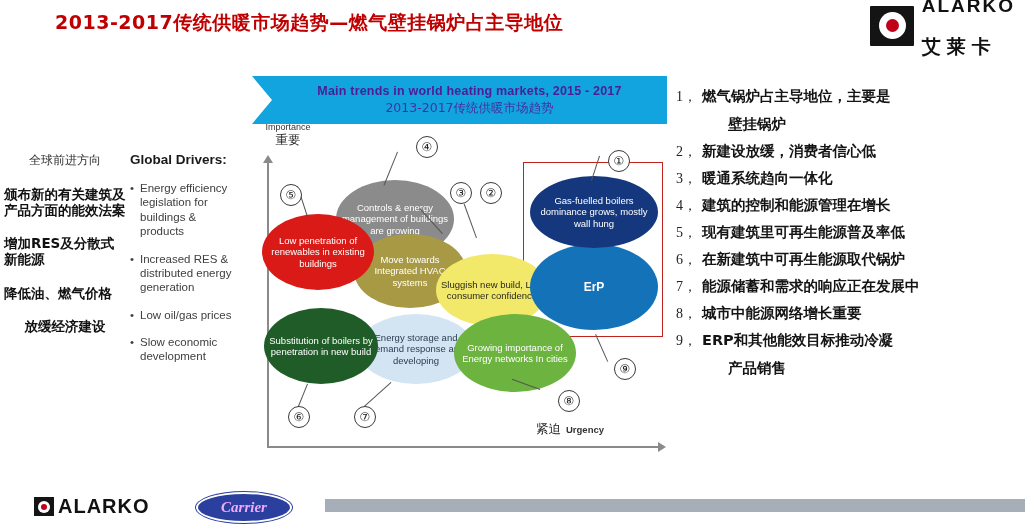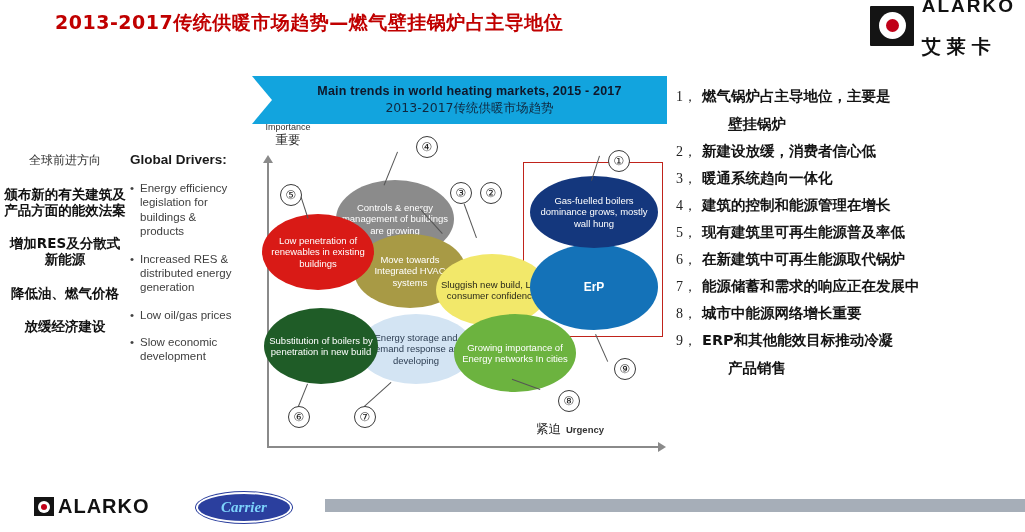--- a/index.html
+++ b/index.html
@@ -32,33 +32,33 @@
   .point-text{font-size:14.5px;font-weight:bold;color:#141414;line-height:1.18;
     font-family:"DejaVu Sans","Liberation Sans",sans-serif;}
   .point-cont{margin-left:52px;font-size:14.5px;font-weight:bold;color:#141414;
     margin-top:6px;margin-bottom:9px;font-family:"DejaVu Sans","Liberation Sans",sans-serif;}
 
   
   #left-col{position:absolute;left:4px;top:152px;width:122px;}
   #left-heading{font-size:12px;color:#303030;text-align:center;margin-bottom:18px;
     font-family:"DejaVu Sans",sans-serif;}
   .left-note{font-size:13.5px;font-weight:bold;color:#111;line-height:1.16;margin-bottom:18px;
-    font-family:"DejaVu Sans",sans-serif;text-align:center;}
+    font-family:"DejaVu Sans",sans-serif;}
   .left-note.center{text-align:center;}
 
   
   #drivers{position:absolute;left:130px;top:152px;width:112px;color:#3a3a3a;}
   #drivers-title{font-size:13.5px;font-weight:bold;color:#1a1a1a;margin-bottom:14px;}
   .driver{display:flex;font-size:11.5px;line-height:1.25;margin-bottom:13px;color:#404040;}
   .driver .bullet{flex:none;width:10px;}
 
   
   #chart-panel{position:absolute;left:252px;top:76px;width:415px;height:380px;}
   #banner{position:absolute;left:20px;top:0;width:395px;height:48px;background:#12a4de;
-    color:#0f172a;text-align:center;}
+    color:#4c1d95;text-align:center;}
   #banner:before{content:"";position:absolute;left:-20px;top:0;border-top:24px solid #12a4de;
     border-bottom:24px solid #12a4de;border-left:20px solid transparent;}
   #banner-en{font-size:12.5px;font-weight:bold;padding-top:8px;letter-spacing:.2px;}
   #banner-cn{font-size:12.5px;opacity:.88;margin-top:2px;font-family:"DejaVu Sans",sans-serif;}
 
   #plot{position:absolute;left:6px;top:62px;width:415px;height:318px;}
   .axis{position:absolute;background:#8a8a8a;}
   #y-axis{left:9px;top:24px;width:1.5px;height:285px;}
   #x-axis{left:9px;top:308px;width:396px;height:1.5px;}
   .arrow-up{position:absolute;left:5px;top:17px;width:0;height:0;
@@ -98,21 +98,21 @@
   #footer{position:absolute;left:0;bottom:0;width:1025px;height:46px;background:#fff;}
   #footer-alarko{position:absolute;left:34px;top:9px;display:flex;align-items:center;gap:4px;}
   .f-mark{width:20px;height:19px;background:#141414;position:relative;}
   .f-mark:before{content:"";position:absolute;left:4px;top:3.5px;width:12px;height:12px;border-radius:50%;background:#fff;}
   .f-mark:after{content:"";position:absolute;left:7px;top:6.5px;width:6px;height:6px;border-radius:50%;background:#c00018;}
   #footer-alarko .txt{font-size:20px;font-weight:bold;letter-spacing:1px;color:#111;
     -webkit-text-stroke:0;}
   #footer-carrier{position:absolute;left:196px;top:6px;width:92px;height:27px;border-radius:50%;
     background:#2b3f9e;display:flex;align-items:center;justify-content:center;
     border:2px solid #fff;box-shadow:0 0 0 1px #2b3f9e;}
-  #footer-carrier span{color:#7dd3fc;font-size:15px;font-style:italic;font-weight:bold;
+  #footer-carrier span{color:#f0abfc;font-size:15px;font-style:italic;font-weight:bold;
     font-family:"Liberation Serif","DejaVu Serif",serif;}
   #footer-bar{position:absolute;left:325px;top:13px;width:700px;height:13px;background:#a6aeb8;}
 </style>
 </head>
 <body>
 
 <div id="slide-title">2013-2017传统供暖市场趋势—燃气壁挂锅炉占主导地位</div>
 
 <div id="brand-logo">
   <div class="logo-mark"></div>

